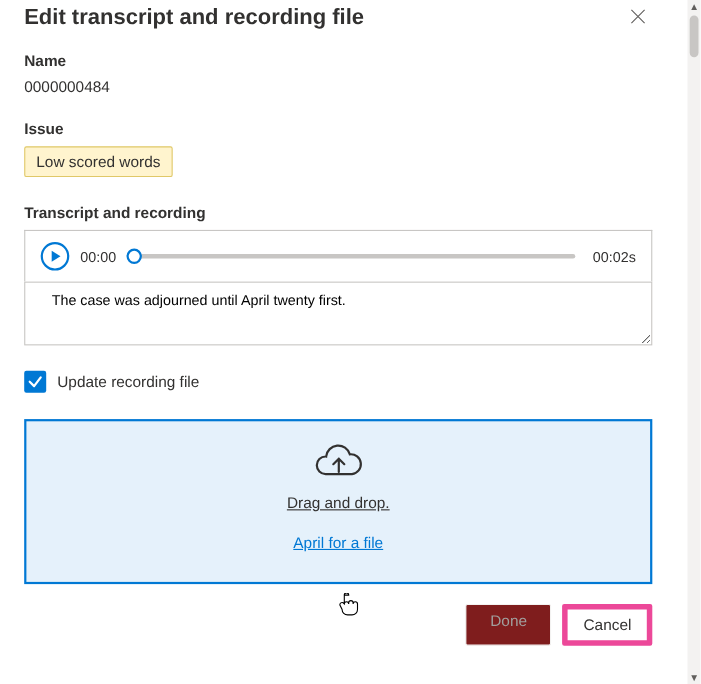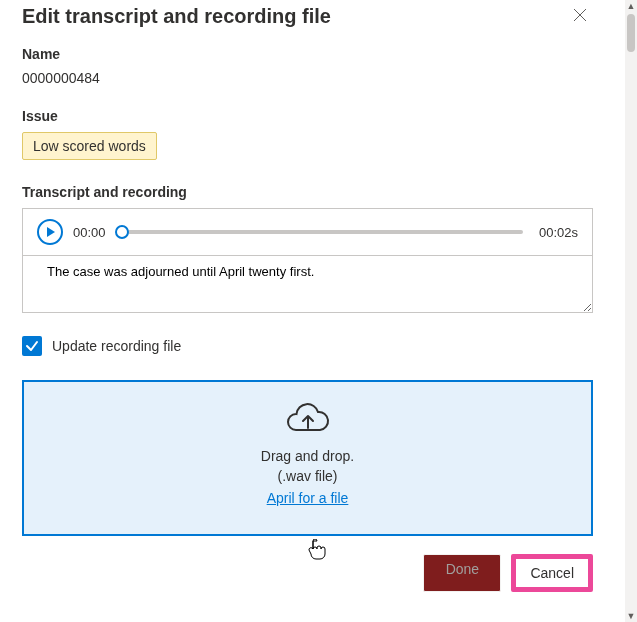--- a/index.html
+++ b/index.html
@@ -166,21 +166,21 @@
   }
   .chk svg { stroke: #fff; }
   .dropzone {
     border: 2px solid #0078d4;
     background: #e5f1fb;
     padding: 20px 10px 28px;
     text-align: center;
     margin-bottom: 18px;
   }
   .cloud { margin-bottom: 14px; display: flex; justify-content: center; }
-  .drop-line { font-size: 14px; color: #323130; margin-bottom: 4px; }
+  .drop-line { font-size: 14px; color: #323130; margin-bottom: 20px; text-decoration: underline; }
   .drop-sub  { font-size: 14px; color: #323130; margin-bottom: 6px; }
   .browse-link {
     color: #0078d4;
     text-decoration: underline;
     cursor: pointer;
     font-size: 14px;
   }
   .cursor-svg {
     position: absolute;
     left: 307px;
@@ -256,21 +256,20 @@
   </div>
 
   <div class="dropzone">
     <div class="cloud">
       <svg width="44" height="32" viewBox="0 0 44 32" fill="none">
         <path d="M34 28 H10 a8 8 0 0 1 0-16 a1 1 0 0 1 .5 0 A11 11 0 0 1 32 10 a9 9 0 0 1 2 18 Z" stroke="#323130" stroke-width="2" fill="none"></path>
         <path d="M22 26 V14 M17 19 L22 14 L27 19" stroke="#323130" stroke-width="2" fill="none" stroke-linecap="round" stroke-linejoin="round"></path>
       </svg>
     </div>
     <div class="drop-line">Drag and drop.</div>
-    <div class="drop-sub">(.wav file)</div>
     <span class="browse-link">April for a file</span>
   </div>
 
   <div class="footer">
     <div class="btn btn-primary-disabled">Done</div>
     <div class="btn btn-secondary">Cancel</div>
   </div>
 
 </div>
 

